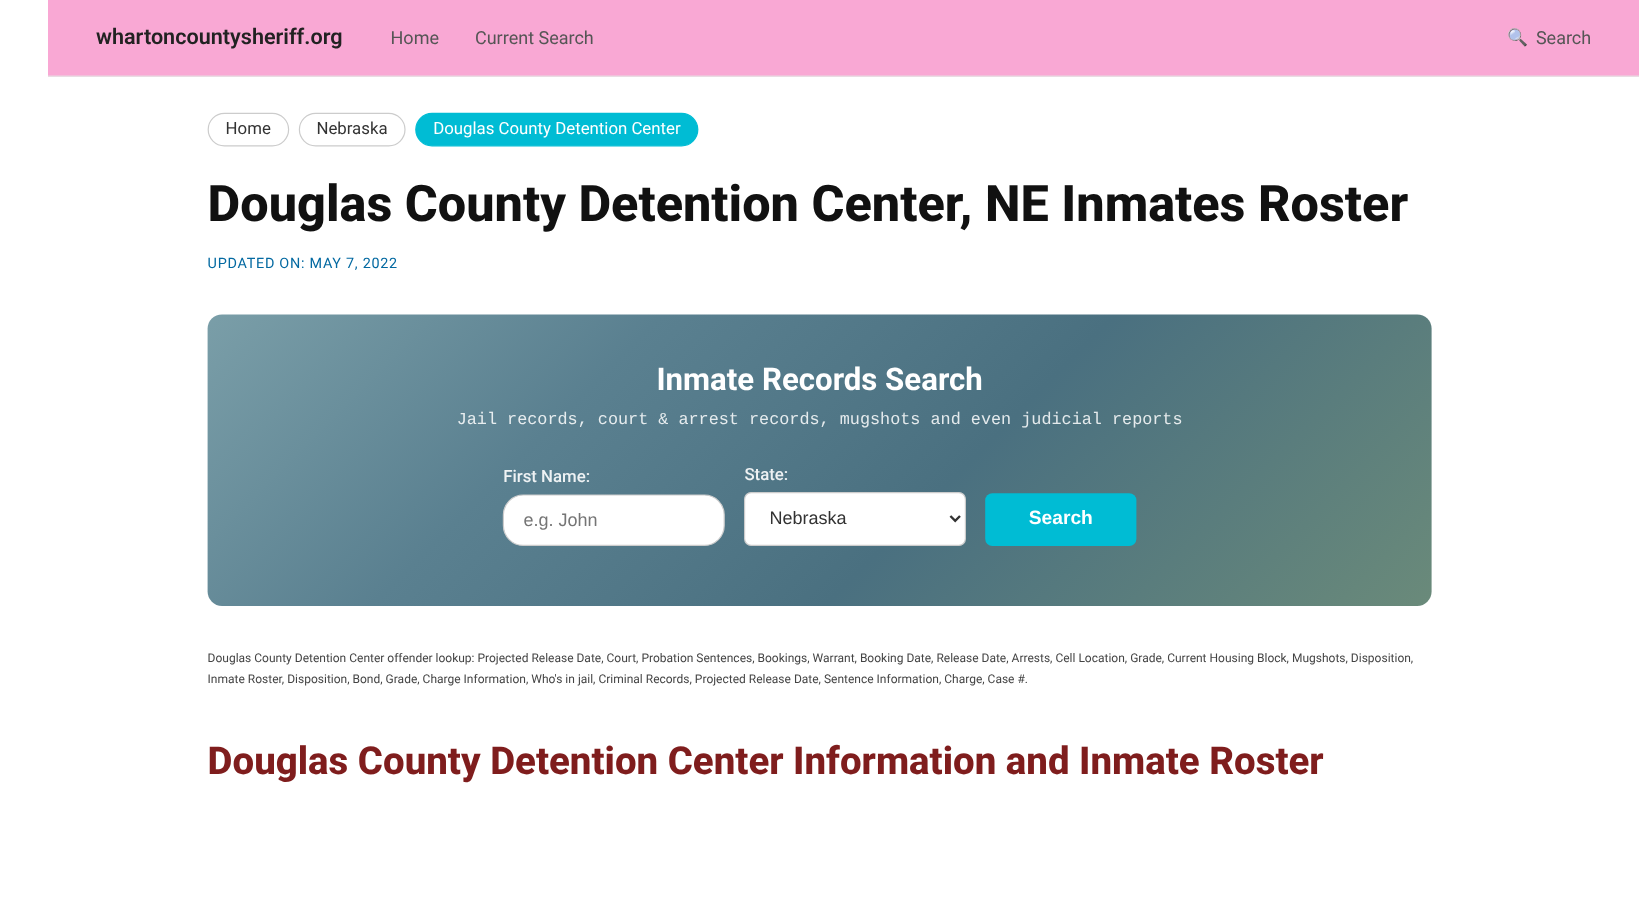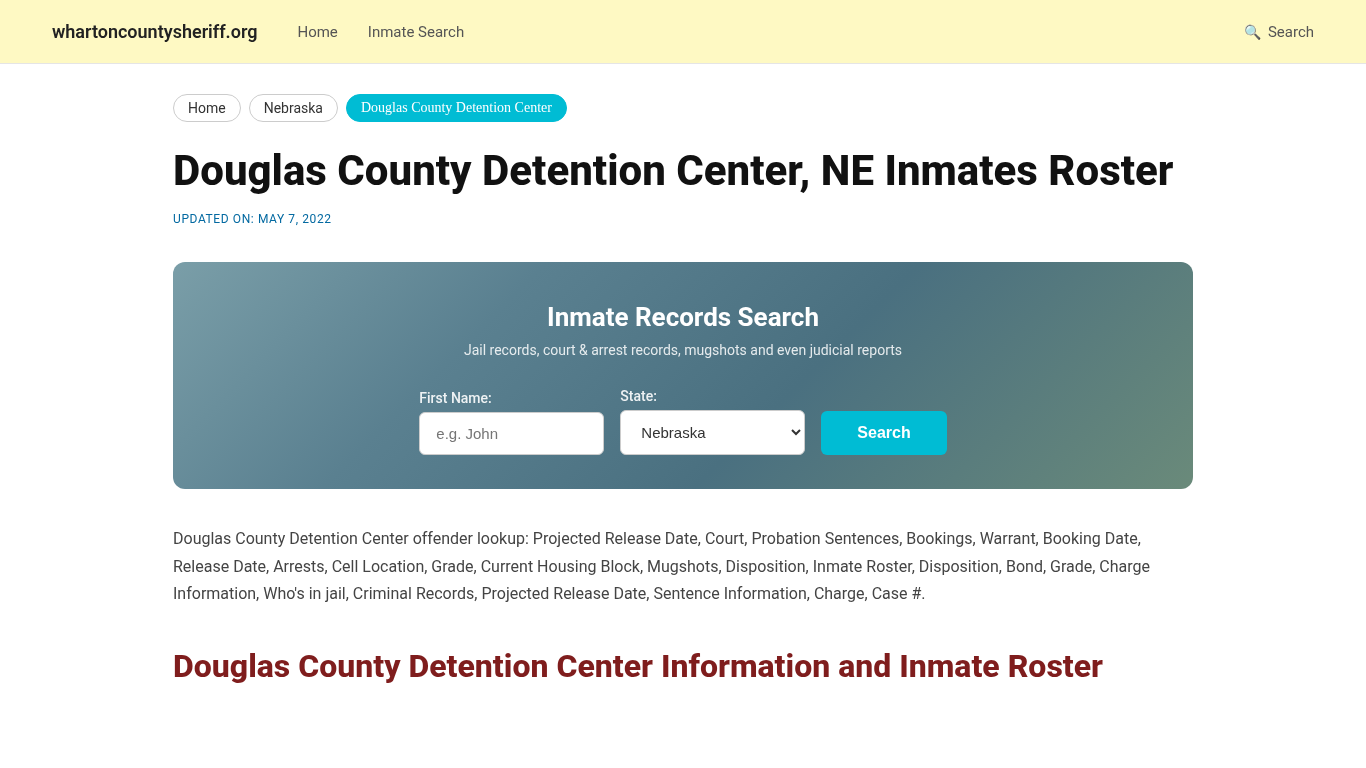--- a/index.html
+++ b/index.html
@@ -1,25 +1,26 @@
 <!DOCTYPE html>
 <html><head>
   <meta charset="utf-8">
   <style>
     * { box-sizing: border-box; margin: 0; padding: 0; }
     body { font-family: -apple-system, BlinkMacSystemFont, 'Segoe UI', Roboto, sans-serif; background: #fff; color: #333; font-size: 16px; }
 
     
     .header {
       border-bottom: 1px solid #e5e5e5;
-      padding: 0 52px;
+      padding: 0 40px;
       display: flex;
       align-items: center;
       height: 64px;
-      background: #fef9c3;
+      background: #f9a8d4;
+      margin-left: 40px;
     }
     .site-title {
       font-size: 18px;
       font-weight: 600;
       color: #222;
       margin-right: 40px;
       white-space: nowrap;
     }
     .nav-links {
       display: flex;
@@ -64,21 +65,20 @@
       padding: 5px 14px;
       border-radius: 20px;
       border: 1px solid #ccc;
       background: #fff;
       cursor: pointer;
     }
     .breadcrumb-item.active {
       background: #00bcd4;
       color: #fff;
       border-color: #00bcd4;
-      font-family: Liberation Serif, serif;
     }
 
     
     .page-title {
       font-size: 42px;
       font-weight: 800;
       color: #111;
       line-height: 1.2;
       margin-bottom: 16px;
     }
@@ -88,34 +88,35 @@
       color: #0369a1;
       letter-spacing: 0.05em;
       margin-bottom: 36px;
       text-transform: uppercase;
     }
 
     
     .search-box {
       background: linear-gradient(135deg, #7a9ea8 0%, #5a8090 30%, #4a7080 60%, #6a8a7a 100%);
       border-radius: 12px;
-      padding: 40px 60px 34px;
+      padding: 40px 60px 50px;
       margin-bottom: 36px;
       text-align: center;
     }
     .search-box-title {
       font-size: 26px;
       font-weight: 700;
       color: #fff;
       margin-bottom: 10px;
     }
     .search-box-subtitle {
       font-size: 14px;
       color: rgba(255,255,255,0.85);
       margin-bottom: 30px;
+      font-family: Liberation Mono, monospace;
     }
     .search-fields {
       display: flex;
       align-items: flex-end;
       gap: 16px;
       justify-content: center;
       flex-wrap: wrap;
     }
     .field-group {
       display: flex;
@@ -125,21 +126,21 @@
     }
     .field-label {
       font-size: 14px;
       color: rgba(255,255,255,0.9);
       font-weight: 500;
     }
     .field-input {
       width: 185px;
       padding: 12px 16px;
       border: 1px solid #ccc;
-      border-radius: 6px;
+      border-radius: 17px;
       font-size: 15px;
       color: #555;
       background: #fff;
       outline: none;
     }
     .field-select {
       width: 185px;
       padding: 12px 16px;
       border: 1px solid #ccc;
       border-radius: 6px;
@@ -156,42 +157,42 @@
       border-radius: 6px;
       padding: 13px 36px;
       font-size: 16px;
       font-weight: 600;
       cursor: pointer;
       white-space: nowrap;
     }
 
     
     .description {
-      font-size: 16px;
+      font-size: 10px;
       line-height: 1.7;
       color: #444;
       margin-bottom: 40px;
     }
 
     
     .section-title {
       font-size: 32px;
       font-weight: 800;
       color: #7f1d1d;
       margin-bottom: 23px;
     }
   </style>
 </head>
 <body>
 
 <header class="header">
   <div class="site-title">whartoncountysheriff.org</div>
   <nav class="nav-links">
     <a class="nav-link" href="#">Home</a>
-    <a class="nav-link" href="#">Inmate Search</a>
+    <a class="nav-link" href="#">Current Search</a>
   </nav>
   <div class="nav-search">
     <span class="search-icon-nav">🔍</span>
     <span>Search</span>
   </div>
 </header>
 
 <main class="content">
 
   <nav class="breadcrumb">

